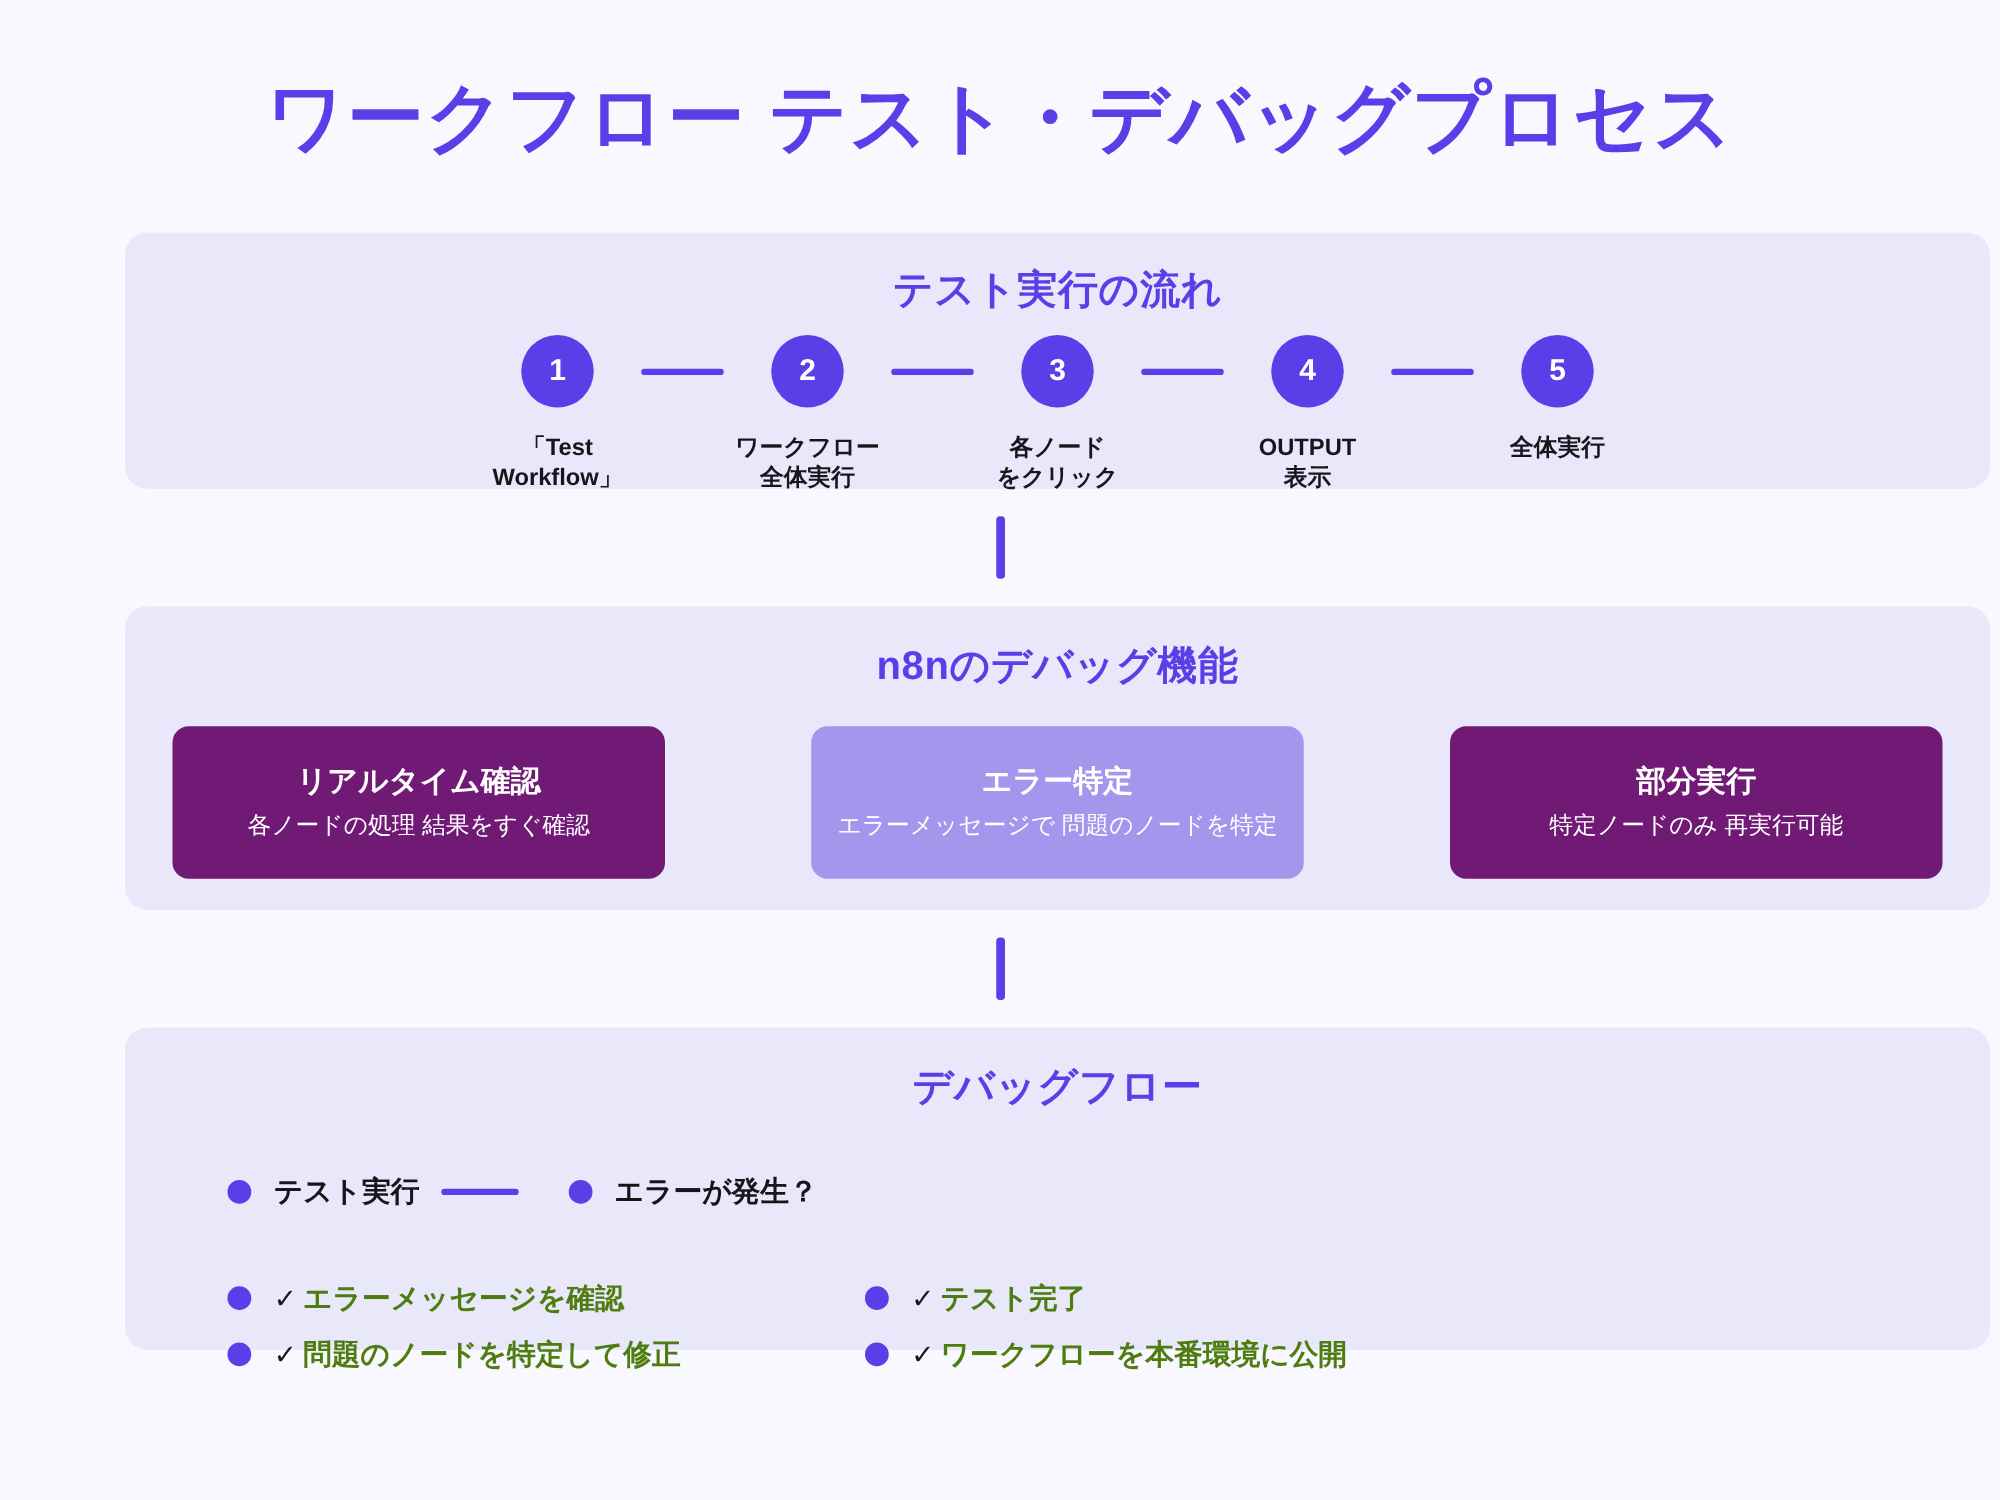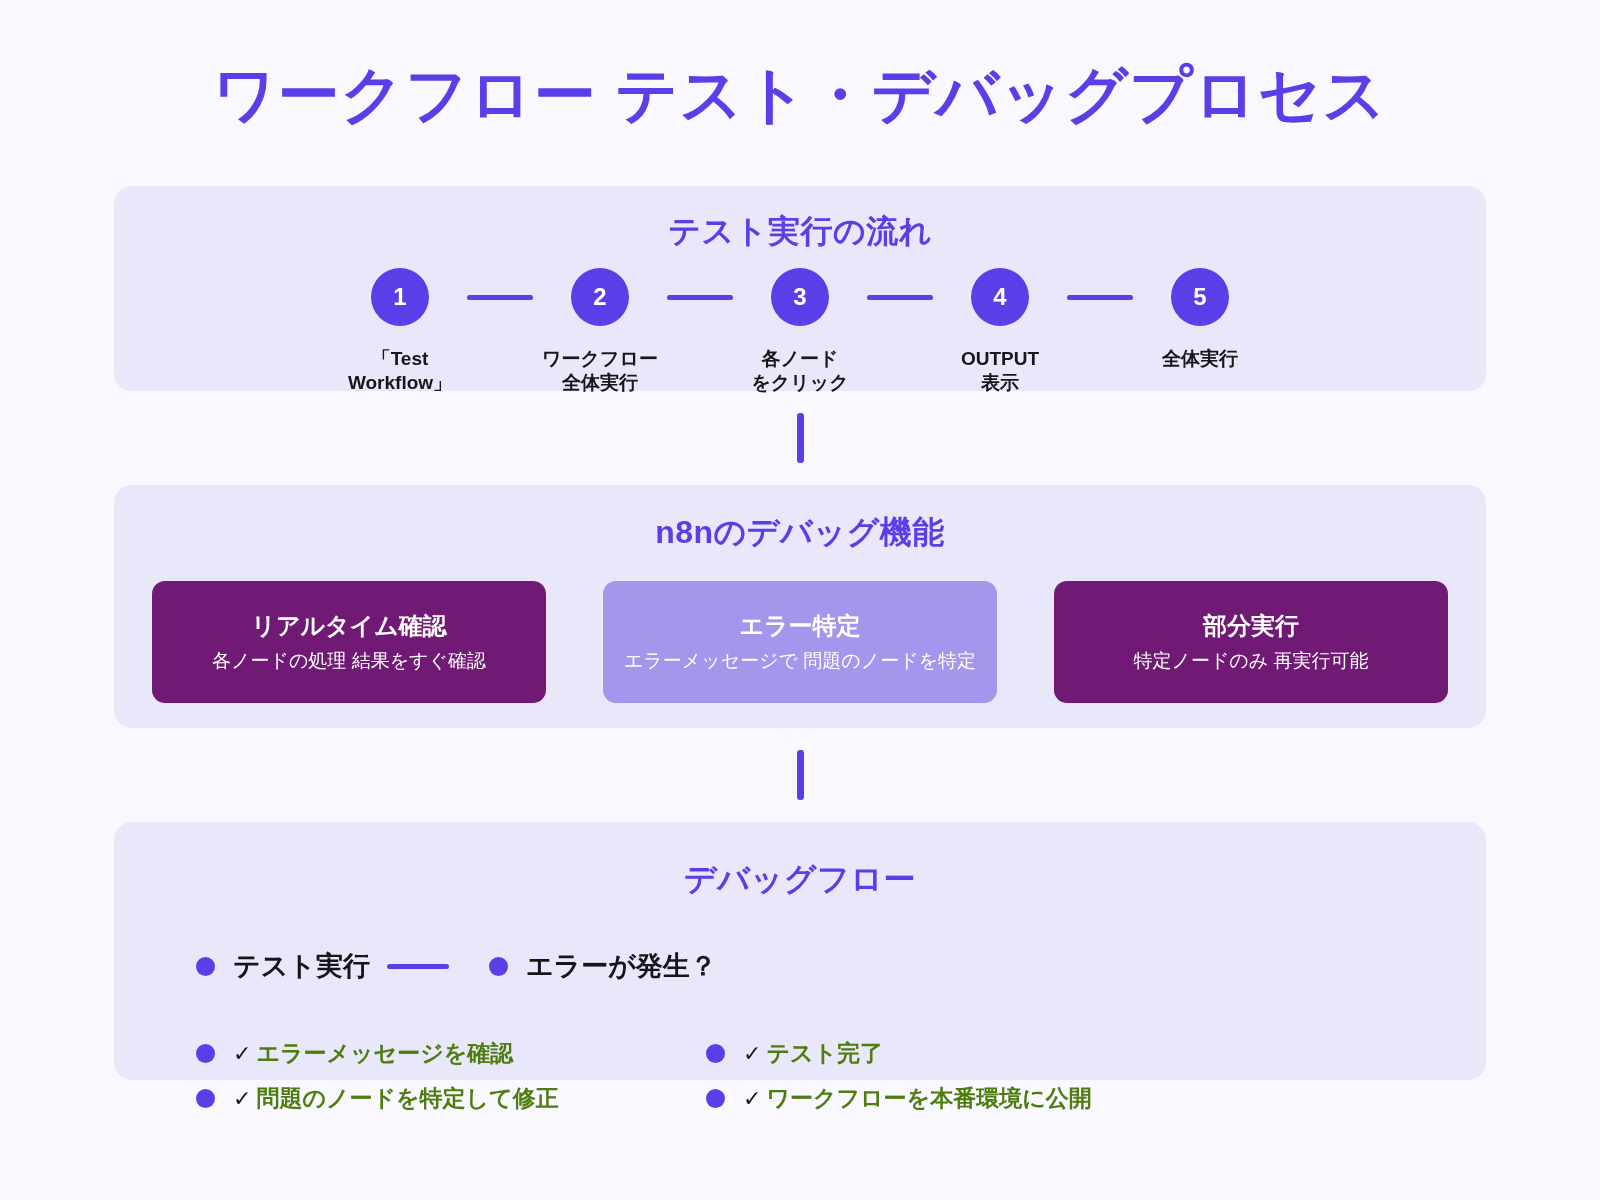--- a/index.html
+++ b/index.html
@@ -34,21 +34,21 @@
     padding-top: 35px;
     line-height: 1.15;
     white-space: nowrap;
     margin-top: 24px;
   }
 
   
   .panel {
     background: #e9e7fa;
     border-radius: 18px;
-    width: 1372px;
+    width: 1492px;
     margin: 0 auto;
     position: relative;
   }
 
   .panel-title {
     text-align: center;
     font-size: 32px;
     font-weight: 700;
     color: #5b3ee8;
     letter-spacing: 0.5px;
@@ -156,21 +156,21 @@
   .feature-desc {
     font-size: 19px;
     font-weight: 400;
     line-height: 1.25;
     text-align: center;
   }
 
   
   .panel-flow {
     height: 258px;
-    padding-top: 36px;
+    padding-top: 26px;
   }
   .panel-flow .panel-title { margin-bottom: 46px; }
 
   .flow-top-row {
     display: flex;
     align-items: center;
     padding-left: 82px;
     margin-bottom: 54px;
   }
 
@@ -182,21 +182,21 @@
   .bullet {
     width: 19px;
     height: 19px;
     border-radius: 50%;
     background: #5b3ee8;
     flex: 0 0 auto;
   }
 
   .flow-text {
     margin-left: 18px;
-    font-size: 27px;
+    font-size: 23px;
     font-weight: 700;
     color: #15151a;
     white-space: nowrap;
   }
 
   .h-connector {
     width: 62px;
     height: 5px;
     border-radius: 3px;
     background: #5b3ee8;

